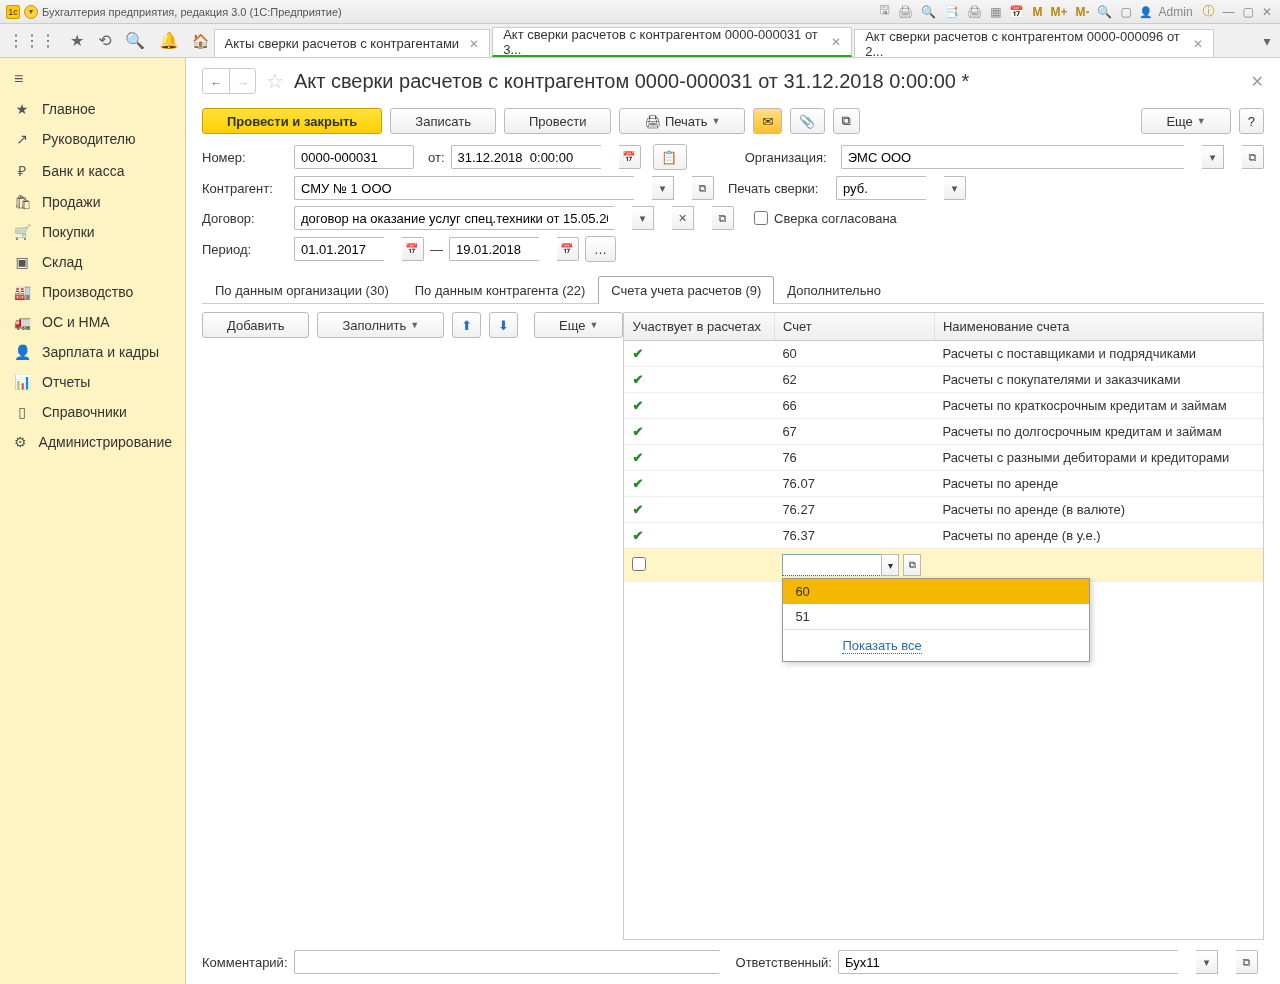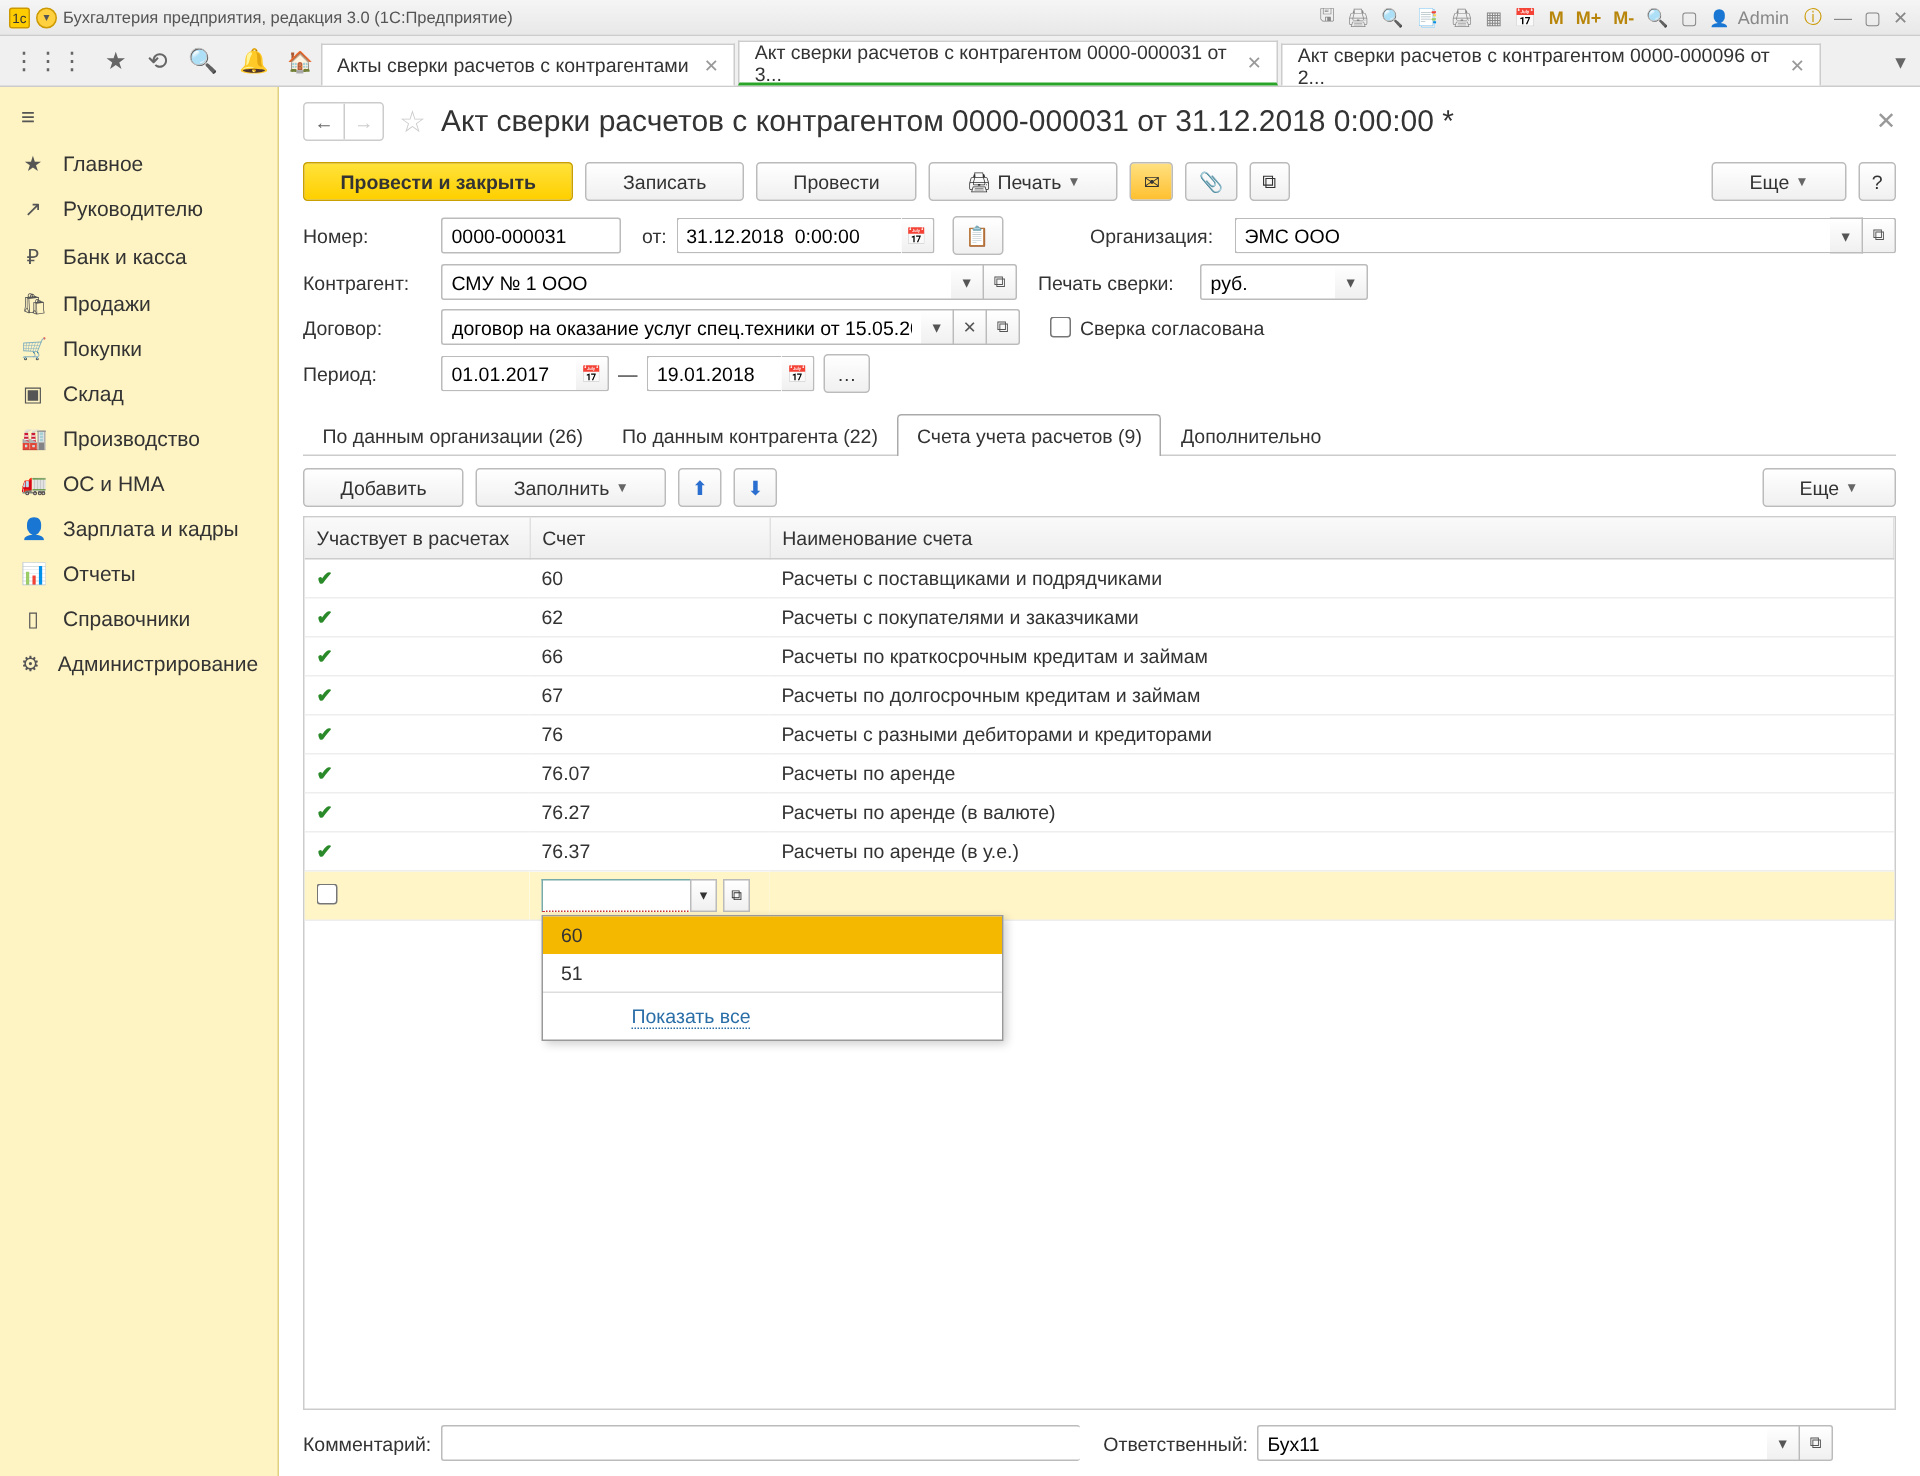--- a/index.html
+++ b/index.html
@@ -45,31 +45,31 @@
 .btn { height:26px; border:1px solid #bbb; border-radius:3px; background:linear-gradient(#fff,#f0f0f0); padding:0 24px; font-size:13px; color:#333; cursor:pointer; display:flex; align-items:center; gap:4px; }
 .btn.primary { background:linear-gradient(#ffe23a,#ffd000); border-color:#c9a000; font-weight:bold; color:#333; }
 .btn.icon { padding:0 8px; }
 .btn .caret { font-size:9px; color:#666; }
 .toolbar .spacer { flex:1; }
 
 .form { padding:0 16px; }
 .form-row { display:flex; align-items:center; margin-bottom:6px; gap:6px; font-size:13px; }
 .lbl { color:#333; width:86px; }
 .input { height:24px; border:1px solid #bbb; border-radius:2px; padding:0 6px; font-size:13px; background:#fff; }
-.input-wrap { position:relative; display:flex; align-items:stretch; }
+.input-wrap { position:relative; display:flex; align-items:stretch;gap:18px; }
 .input-wrap .input { border-right:none; border-radius:2px 0 0 2px; }
 .input-btn { width:22px; height:24px; border:1px solid #bbb; border-left:none; background:linear-gradient(#fff,#f0f0f0); display:flex; align-items:center; justify-content:center; font-size:11px; color:#555; cursor:pointer; }
 .input-btn:last-child { border-radius:0 2px 2px 0; }
 .chk { width:14px; height:14px; }
 
 .tabs-sub { display:flex; border-bottom:1px solid #ccc; margin:8px 16px 0; }
 .tab-sub { padding:6px 12px; border:1px solid transparent; border-bottom:none; font-size:13px; cursor:pointer; color:#333; margin-bottom:-1px; }
 .tab-sub.active { border-color:#aaa; background:#fff; border-radius:3px 3px 0 0; }
 
-.tableblock { margin:8px 16px 0; flex:1; display:flex; flex-direction:column; }
+.tableblock { margin:8px 16px 0; flex:1; display:flex; flex-direction:row; }
 .tb-toolbar { display:flex; gap:8px; margin-bottom:6px; }
 .tablewrap { border:1px solid #ccc; flex:1; overflow:auto; }
 table.grid { width:100%; border-collapse:collapse; font-size:13px; }
 table.grid th { text-align:left; background:linear-gradient(#fafafa,#eee); border-bottom:1px solid #ccc; border-right:1px solid #e0e0e0; padding:6px 8px; font-weight:normal; color:#333; }
 table.grid td { border-bottom:1px solid #eee; padding:5px 8px; color:#333; }
 table.grid tr.editing { background:#fff5c6; }
 table.grid .gchk { color:#2a8a2a; font-weight:bold; }
 
 .cell-editor { display:flex; align-items:stretch; position:relative; height:22px; }
 .cell-editor input { width:100px; height:22px; border:1px solid #7aa; border-bottom:1px dotted #c33; padding:0 4px; font-size:13px; }
@@ -275,21 +275,21 @@
         <span>—</span>
         <div class="input-wrap">
             <input class="input" style="width: 90px;" value="19.01.2018">
             <div class="input-btn">📅</div>
           </div>
         <button class="btn icon">…</button>
       </div>
     </div>
 
     <div class="tabs-sub">
-      <div class="tab-sub">По данным организации (26)</div>
+      <div class="tab-sub">По данным организации (30)</div>
       <div class="tab-sub">По данным контрагента (22)</div>
       <div class="tab-sub active">Счета учета расчетов (9)</div>
       <div class="tab-sub">Дополнительно</div>
     </div>
 
     <div class="tableblock">
       <div class="tb-toolbar">
         <button class="btn">Добавить</button>
         <button class="btn">
             <span>Заполнить</span>

